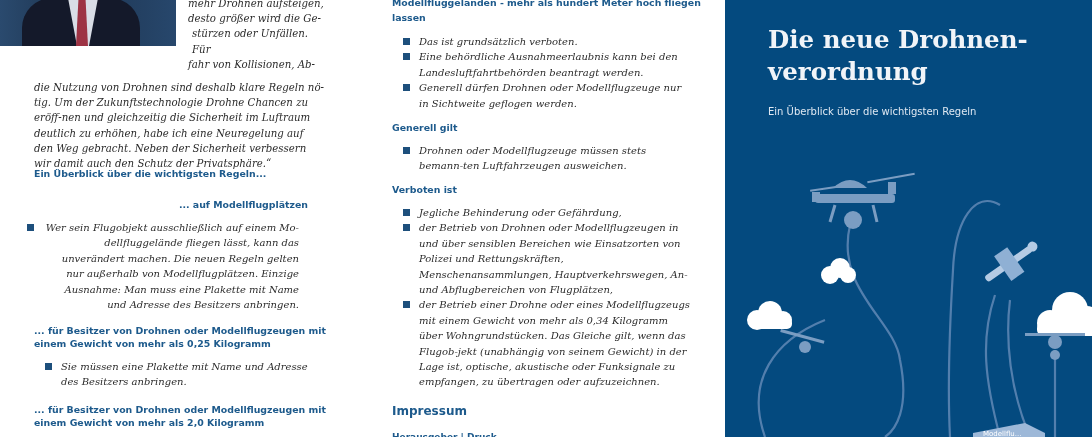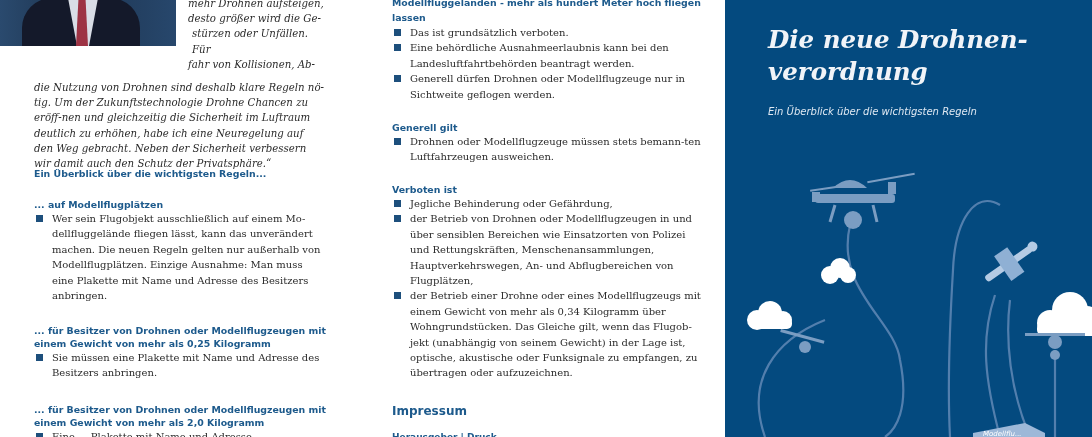--- a/index.html
+++ b/index.html
@@ -5,21 +5,21 @@
   html, body { margin: 0; padding: 0; }
   body {
     width: 1092px; height: 437px; overflow: hidden; position: relative;
     background: #ffffff;
     font-family: "DejaVu Serif", "Liberation Serif", serif;
     color: #2b2b2b;
   }
   .col { position: absolute; top: 0; }
   .col-left { left: 0; width: 330px; height: 437px; }
   .col-mid { left: 392px; width: 310px; height: 347px; }
-  .col-right { left: 725px; width: 367px; height: 437px; background: #044a7f; overflow: hidden; font-style: italic; }
+  .col-right { left: 725px; width: 367px; height: 437px; background: #044a7f; overflow: hidden; }
 
   .photo {
     position: absolute; left: 0; top: -2px; width: 176px; height: 48px;
     background: linear-gradient(90deg, #2a4a6e 0%, #1d3450 40%, #27476c 100%);
     overflow: hidden;
   }
   .photo .suit { position: absolute; left: 22px; top: 0; width: 118px; height: 60px; background: #14192a; border-radius: 30px 30px 0 0; }
   .photo .shirt { position: absolute; left: 68px; top: 0; width: 30px; height: 48px; background: #d9dde6; clip-path: polygon(0 0,100% 0,70% 100%,30% 100%); }
   .photo .tie { position: absolute; left: 76px; top: 2px; width: 12px; height: 46px; background: #9d3344; clip-path: polygon(20% 0,80% 0,100% 100%,0 100%); }
 
@@ -27,21 +27,21 @@
     font-family: "DejaVu Serif", "Liberation Serif", serif;
     font-style: italic; font-size: 10.2px; line-height: 15.2px; color: #2b2b2b;
   }
   .quote-side { position: absolute; left: 188px; top: -4px; width: 140px; }
   .quote-full { position: absolute; left: 34px; top: 41px; width: 290px; margin-top: 39px; }
 
   .h-blue {
     font-family: "DejaVu Sans", "Liberation Sans", sans-serif;
     color: #1d5a8c; font-weight: bold; font-size: 9.4px; line-height: 13px;
   }
-  ul.bul { list-style: none; margin: 0; padding: 0; }
+  ul.bul { list-style: none; margin: 9px; padding: 0; font-style: italic; }
   ul.bul li { position: relative; padding-left: 18px; font-size: 10px; line-height: 15.4px; }
   ul.bul li::before {
     content: ""; position: absolute; left: 2px; top: 4px; width: 7px; height: 7px; background: #1d4f7c;
   }
 
   .abs { position: absolute; }
 
   .cover-title {
     position: absolute; left: 43px; top: 24px; width: 300px;
     font-family: "DejaVu Serif", "Liberation Serif", serif;
@@ -66,21 +66,21 @@
   <div class="quote quote-side">
     <div>mehr Drohnen aufsteigen,</div>
     <div>desto größer wird die Ge-</div>
     <div style="padding-left:4px">stürzen oder Unfällen. Für</div>
     <div>fahr von Kollisionen, Ab-</div>
   </div>
   <div class="quote quote-full">die Nutzung von Drohnen sind deshalb klare Regeln nö-tig. Um der Zukunftstechnologie Drohne Chancen zu eröff-nen und gleichzeitig die Sicherheit im Luftraum deutlich zu erhöhen, habe ich eine Neuregelung auf den Weg gebracht. Neben der Sicherheit verbessern wir damit auch den Schutz der Privatsphäre.“</div>
 
   <div class="h-blue abs" style="left:34px; top:167px;">Ein Überblick über die wichtigsten Regeln...</div>
 
-  <div class="abs" style="left:34px; top:198px; width:292px;">
+  <div class="abs" style="left:16px; top:198px; width:292px;text-align:right;">
     <div class="h-blue">... auf Modellflugplätzen</div>
     <ul class="bul">
       <li>Wer sein Flugobjekt ausschließlich auf einem Mo-dellfluggelände fliegen lässt, kann das unverändert machen. Die neuen Regeln gelten nur außerhalb von Modellflugplätzen. Einzige Ausnahme: Man muss eine Plakette mit Name und Adresse des Besitzers anbringen.</li>
     </ul>
   </div>
 
   <div class="abs" style="left:34px; top:324px; width:292px;">
     <div class="h-blue">... für Besitzer von Drohnen oder Modellflugzeugen mit einem Gewicht von mehr als 0,25 Kilogramm</div>
     <ul class="bul">
       <li>Sie müssen eine Plakette mit Name und Adresse des Besitzers anbringen.</li>

